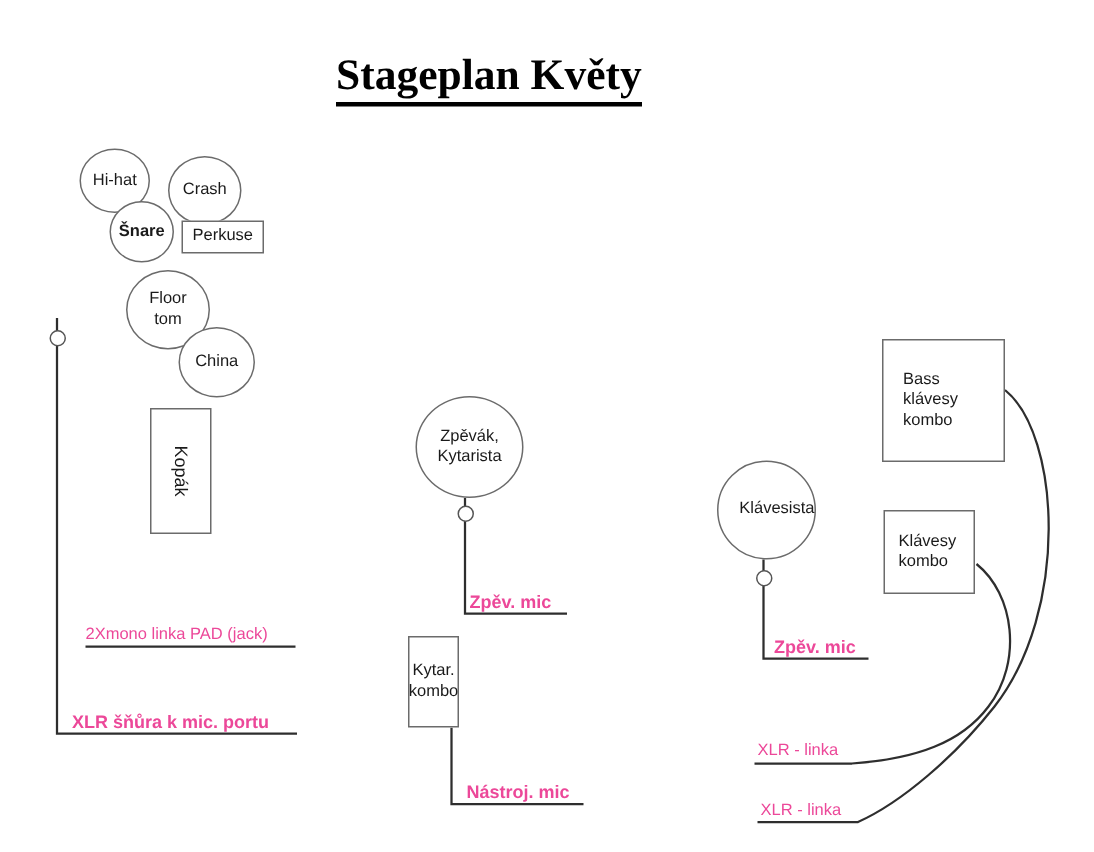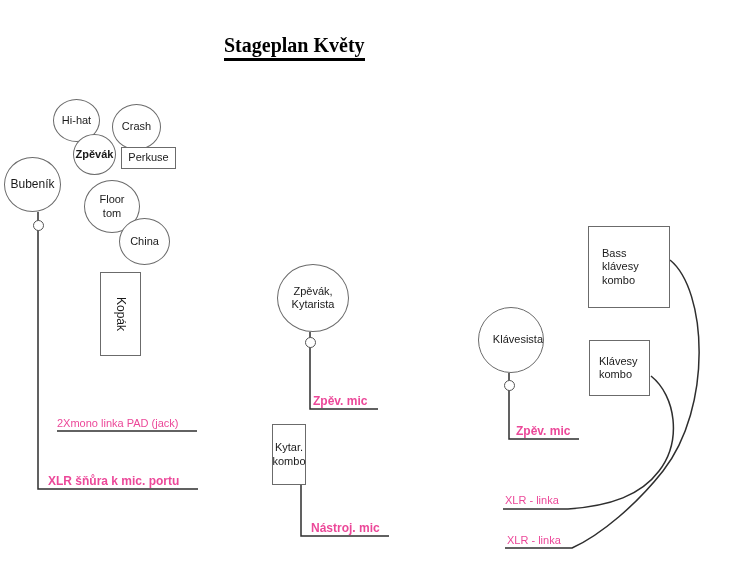--- a/index.html
+++ b/index.html
@@ -5,21 +5,21 @@
   * { margin:0; padding:0; box-sizing:border-box; }
   html,body { background:#ffffff; }
   body { font-family:"Liberation Sans", sans-serif; color:#1a1a1a; }
   .canvas { position:relative; width:729px; height:568px; background:#fff; overflow:hidden; }
 
   .wires { position:absolute; left:0; top:0; width:729px; height:568px; }
   .wires path { fill:none; stroke:#2e2e2e; stroke-width:1.5; }
 
   .title {
     position:absolute; left:224px; top:34px;
-    font-family:"Liberation Serif", serif; font-weight:bold; font-size:20px;
+    font-family:"Liberation Serif", serif; font-weight:bold; font-size:29px;
     color:#000; border-bottom:3px solid #000; padding-bottom:1px;
     white-space:nowrap;
   }
 
   .shape {
     position:absolute; display:flex; align-items:center; justify-content:center;
     text-align:center; background:#fff; border:1px solid #6b6b6b;
     font-size:11px; line-height:1.2; color:#1a1a1a;
   }
   .ellipse { border-radius:50%; }
@@ -78,27 +78,24 @@
 
   <h1 class="title">Stageplan Květy</h1>
 
   <div class="shape ellipse crash">
     <span class="lbl">Crash</span>
   </div>
   <div class="shape ellipse hihat">
     <span class="lbl">Hi-hat</span>
   </div>
   <div class="shape ellipse snare">
-    <span class="lbl">Zpěvák</span>
+    <span class="lbl">Šnare</span>
   </div>
   <div class="shape perkuse">
     <span class="lbl">Perkuse</span>
-  </div>
-  <div class="shape ellipse bubenik">
-    <span class="lbl">Bubeník</span>
   </div>
   <div class="shape ellipse floortom">
     <span class="lbl">Floor tom</span>
   </div>
   <div class="shape ellipse china">
     <span class="lbl">China</span>
   </div>
   <div class="shape kopak">
     <span class="lbl">Kopák</span>
   </div>

